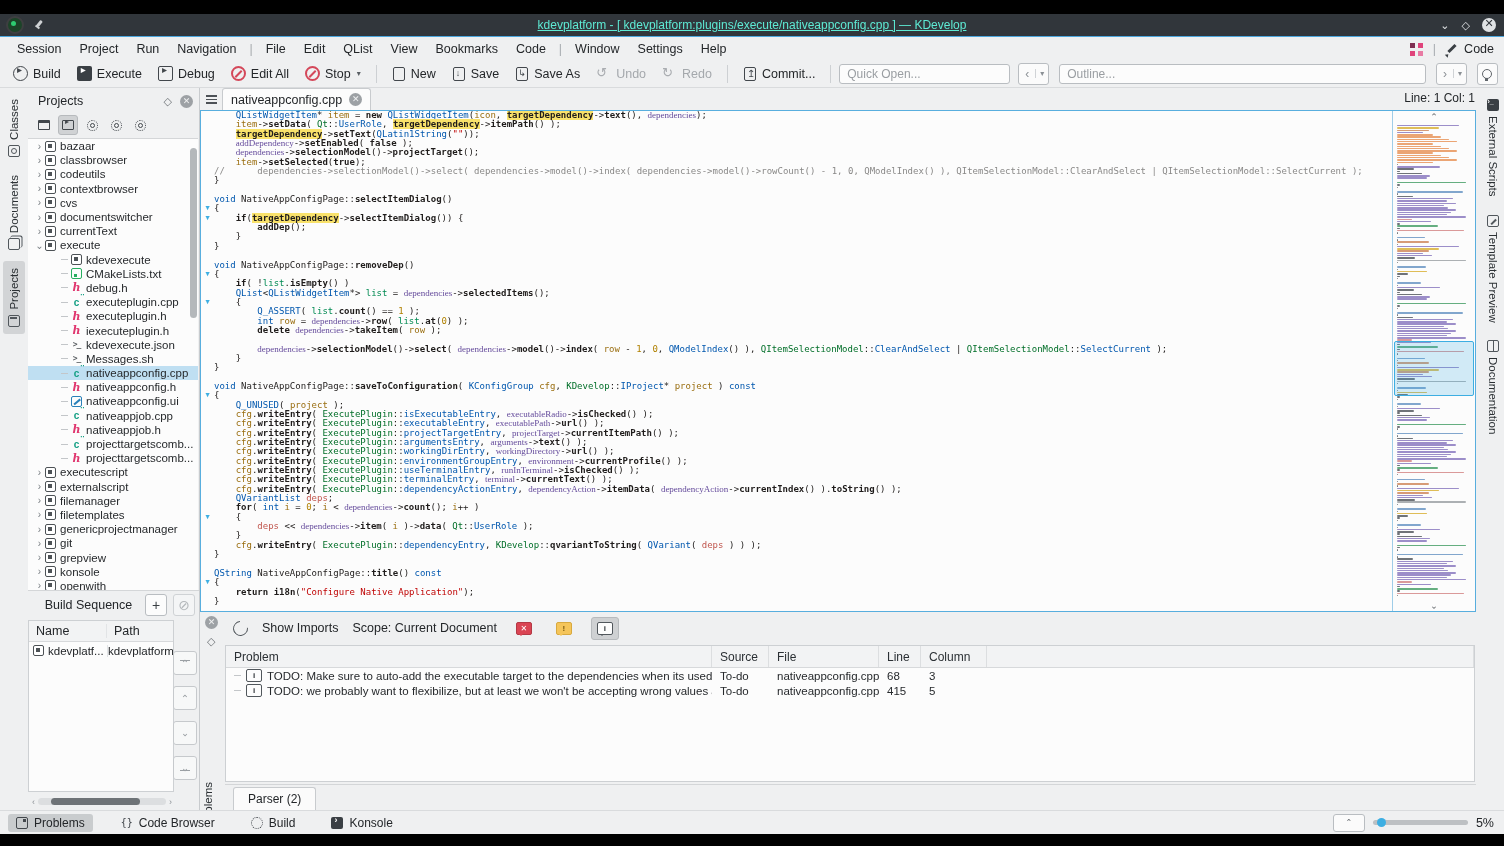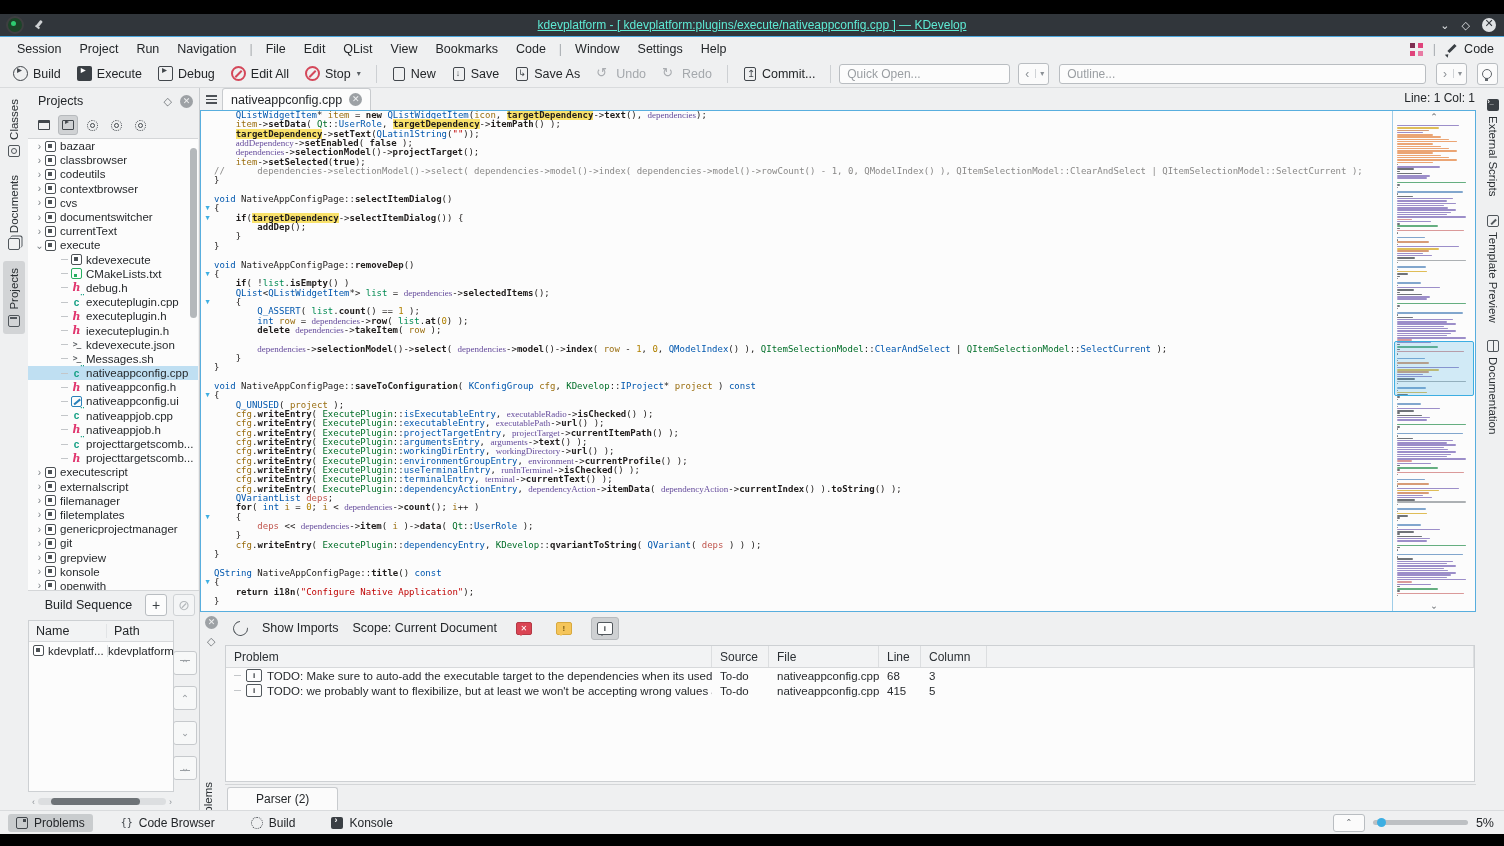--- a/index.html
+++ b/index.html
@@ -165,21 +165,21 @@
   .fbtn{padding:4px 5px;border-radius:3px;display:flex;}
   .fbtn.checked{background:#cfd1d3;border:1px solid #b7babd;}
   #prob-table{position:absolute;left:25px;top:33px;right:1px;bottom:28px;background:#fcfcfc;border:1px solid #cdd0d3;box-sizing:border-box;}
   #prob-thead{display:flex;height:21px;background:#f2f3f4;border-bottom:1px solid #d7d9db;align-items:center;font-size:12px;color:#2b3034;}
   #prob-thead div{padding-left:8px;box-sizing:border-box;border-right:1px solid #dcdee0;height:100%;display:flex;align-items:center;}
   .prow{display:flex;height:15px;align-items:center;font-size:11.5px;color:#26292c;white-space:nowrap;}
   .prow div{padding-left:8px;box-sizing:border-box;overflow:hidden;}
   .pc1{display:flex;align-items:center;gap:5px;}
   .prow .tdash{margin:0;}
   #prob-tabs{position:absolute;left:25px;bottom:0;right:0;height:25px;display:flex;align-items:flex-end;border-top:1px solid #d4d6d8;}
-  #parser-tab{height:22px;background:#fbfbfb;border:1px solid #c8cbce;border-bottom:none;border-radius:3px 3px 0 0;padding:0 28px;display:flex;align-items:center;margin-left:2px;font-size:12px;}
+  #parser-tab{height:22px;background:#fbfbfb;border:1px solid #c8cbce;border-bottom:none;border-radius:3px 3px 0 0;padding:0 14px;display:flex;align-items:center;margin-left:8px;font-size:12px;}
   
   #dock-right{position:absolute;right:0;top:0;width:23px;height:100%;}
   
   #statusbar{position:absolute;left:0;top:810px;width:1504px;height:24px;background:#eff0f1;border-top:1px solid #d9dbdd;display:flex;align-items:center;padding:0 8px;box-sizing:border-box;gap:20px;}
   .sbtn{display:flex;align-items:center;gap:6px;padding:2px 8px;border-radius:3px;font-size:12px;color:#232629;}
   .sbtn.active{background:#c9cccE;}
   .sb-ic{width:12px;height:12px;position:relative;flex:none;}
   .sb-problems{border:1.3px solid #42474c;border-radius:2px;box-sizing:border-box;}
   .sb-problems::after{content:"";position:absolute;right:1px;top:1px;width:3px;height:3px;background:#42474c;}
   .sb-code{font-family:"DejaVu Sans Mono",monospace;font-size:10px;color:#42474c;width:auto;}

